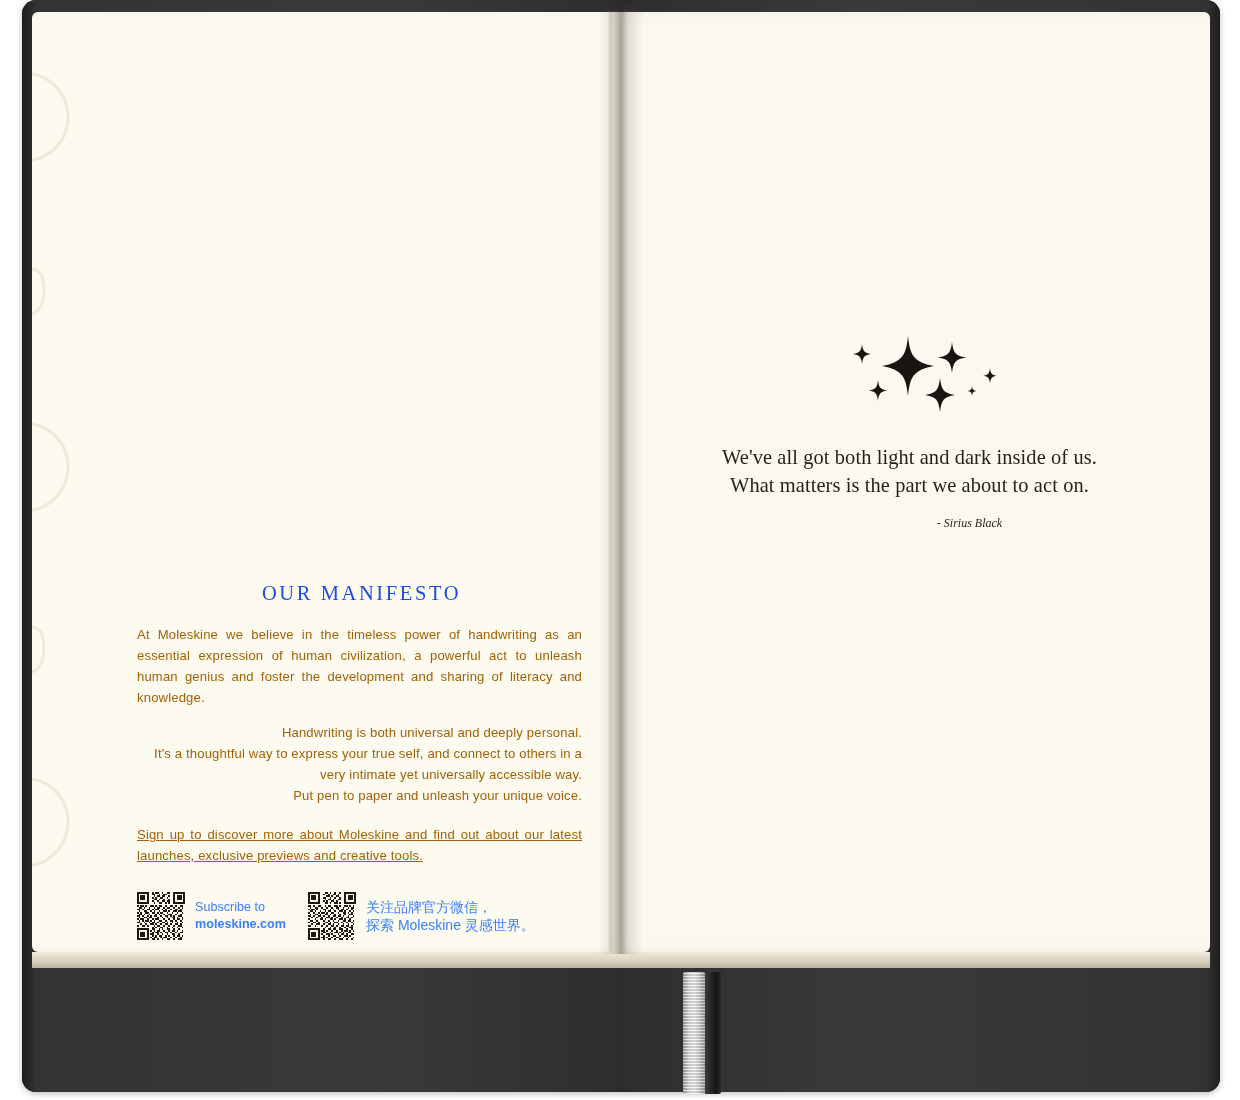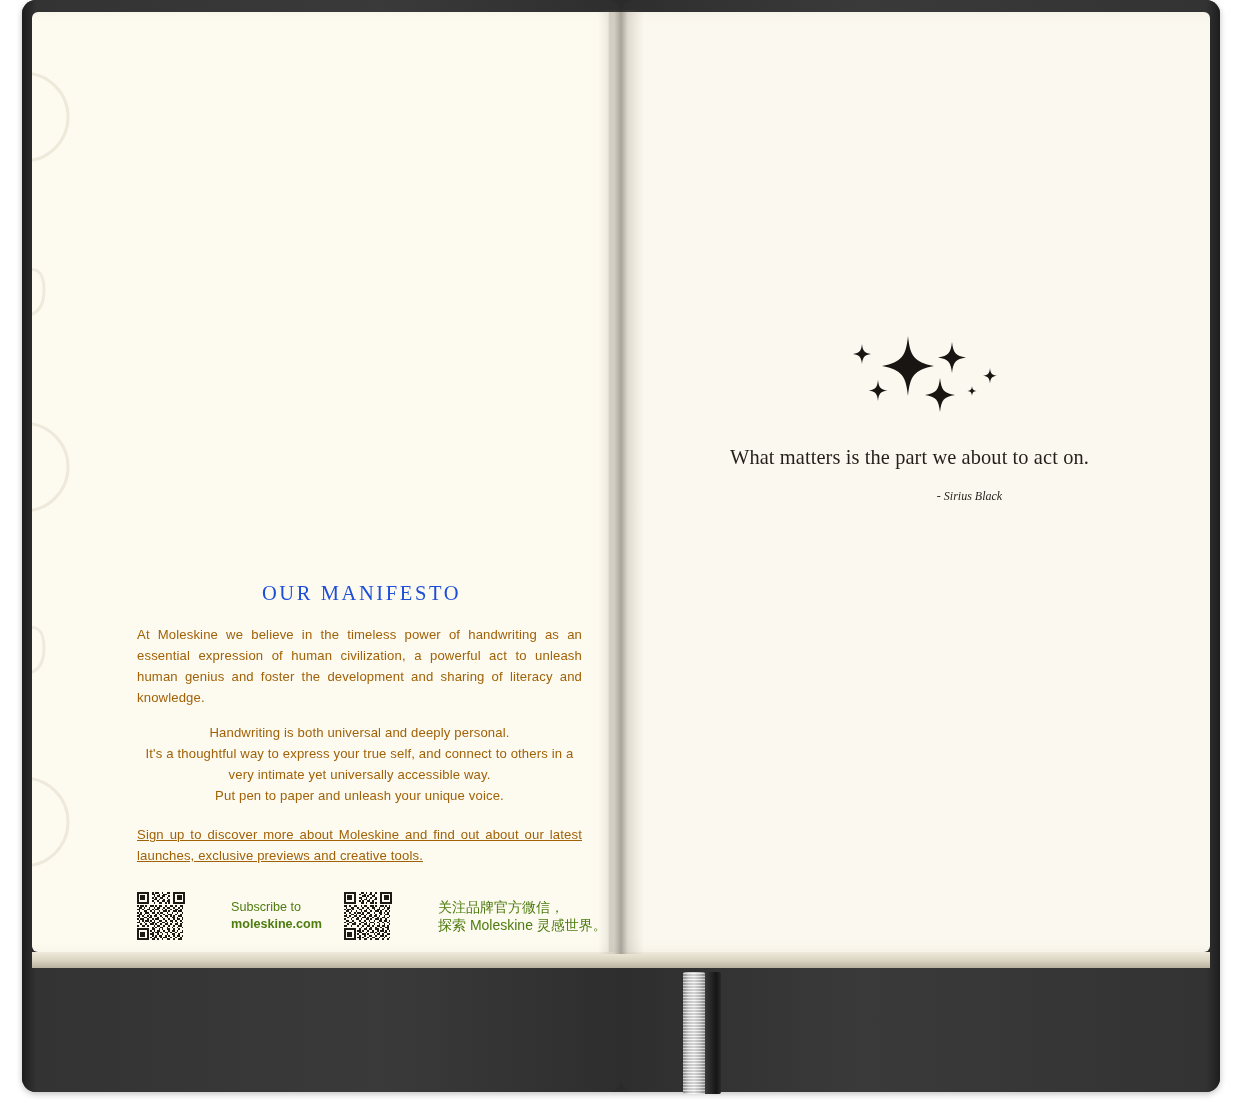--- a/index.html
+++ b/index.html
@@ -95,21 +95,21 @@
 
   .manifesto-p {
     font-family: "Liberation Sans", sans-serif;
     font-size: 13.1px;
     line-height: 21px;
     color: #a16207;
     margin: 0 0 14px 0;
     text-align: justify;
     letter-spacing: 0.15px;
   }
-  .manifesto-p.tight { text-align: center; }
+  .manifesto-p.tight { text-align: right; }
   .manifesto-p:last-of-type { margin-bottom: 0; text-decoration: underline; }
 
   .qr-row {
     position: absolute;
     left: 105px;
     top: 880px;
     width: 470px;
     display: flex;
     align-items: flex-start;
     gap: 22px;
@@ -121,22 +121,21 @@
   }
   .qr {
     width: 48px;
     height: 48px;
     flex: 0 0 auto;
     background: #fdfaf0;
   }
   .qr-text {
     font-size: 12.6px;
     line-height: 17px;
-    color: #4d7c0f;
-    margin-left: 36px;
+    color: #3b82f6;
   }
   .qr-text .strong { font-weight: bold; }
   .qr-text.cn {
     font-size: 14px;
     line-height: 18px;
   }
 
   
   .page-right {
     position: absolute;
@@ -735,20 +734,21 @@
             <path d="M78 50 C78.8 57.5 80.5 59.6 87.5 60.6 C80.5 61.6 78.8 63.7 78 71 C77.2 63.7 75.5 61.6 68.5 60.6 C75.5 59.6 77.2 57.5 78 50 Z"></path>
 
             <path d="M190 38 C190.6 43.5 191.9 45 197 45.8 C191.9 46.6 190.6 48 190 53.5 C189.4 48 188.1 46.6 183 45.8 C188.1 45 189.4 43.5 190 38 Z"></path>
 
             <path d="M172 56 C172.4 59.4 173.2 60.4 176.5 60.9 C173.2 61.4 172.4 62.4 172 65.8 C171.6 62.4 170.8 61.4 167.5 60.9 C170.8 60.4 171.6 59.4 172 56 Z"></path>
           </g>
         </svg>
       </div>
 
       <div class="quote">
+        <div class="quote-line">We've all got both light and dark inside of us.</div>
         <div class="quote-line">What matters is the part we about to act on.</div>
         <div class="quote-author">- Sirius Black</div>
       </div>
     </div>
 
     <div class="page-edge"></div>
     <div class="gutter"></div>
 
     <div class="ribbon"></div>
     <div class="ribbon-dark"></div>

